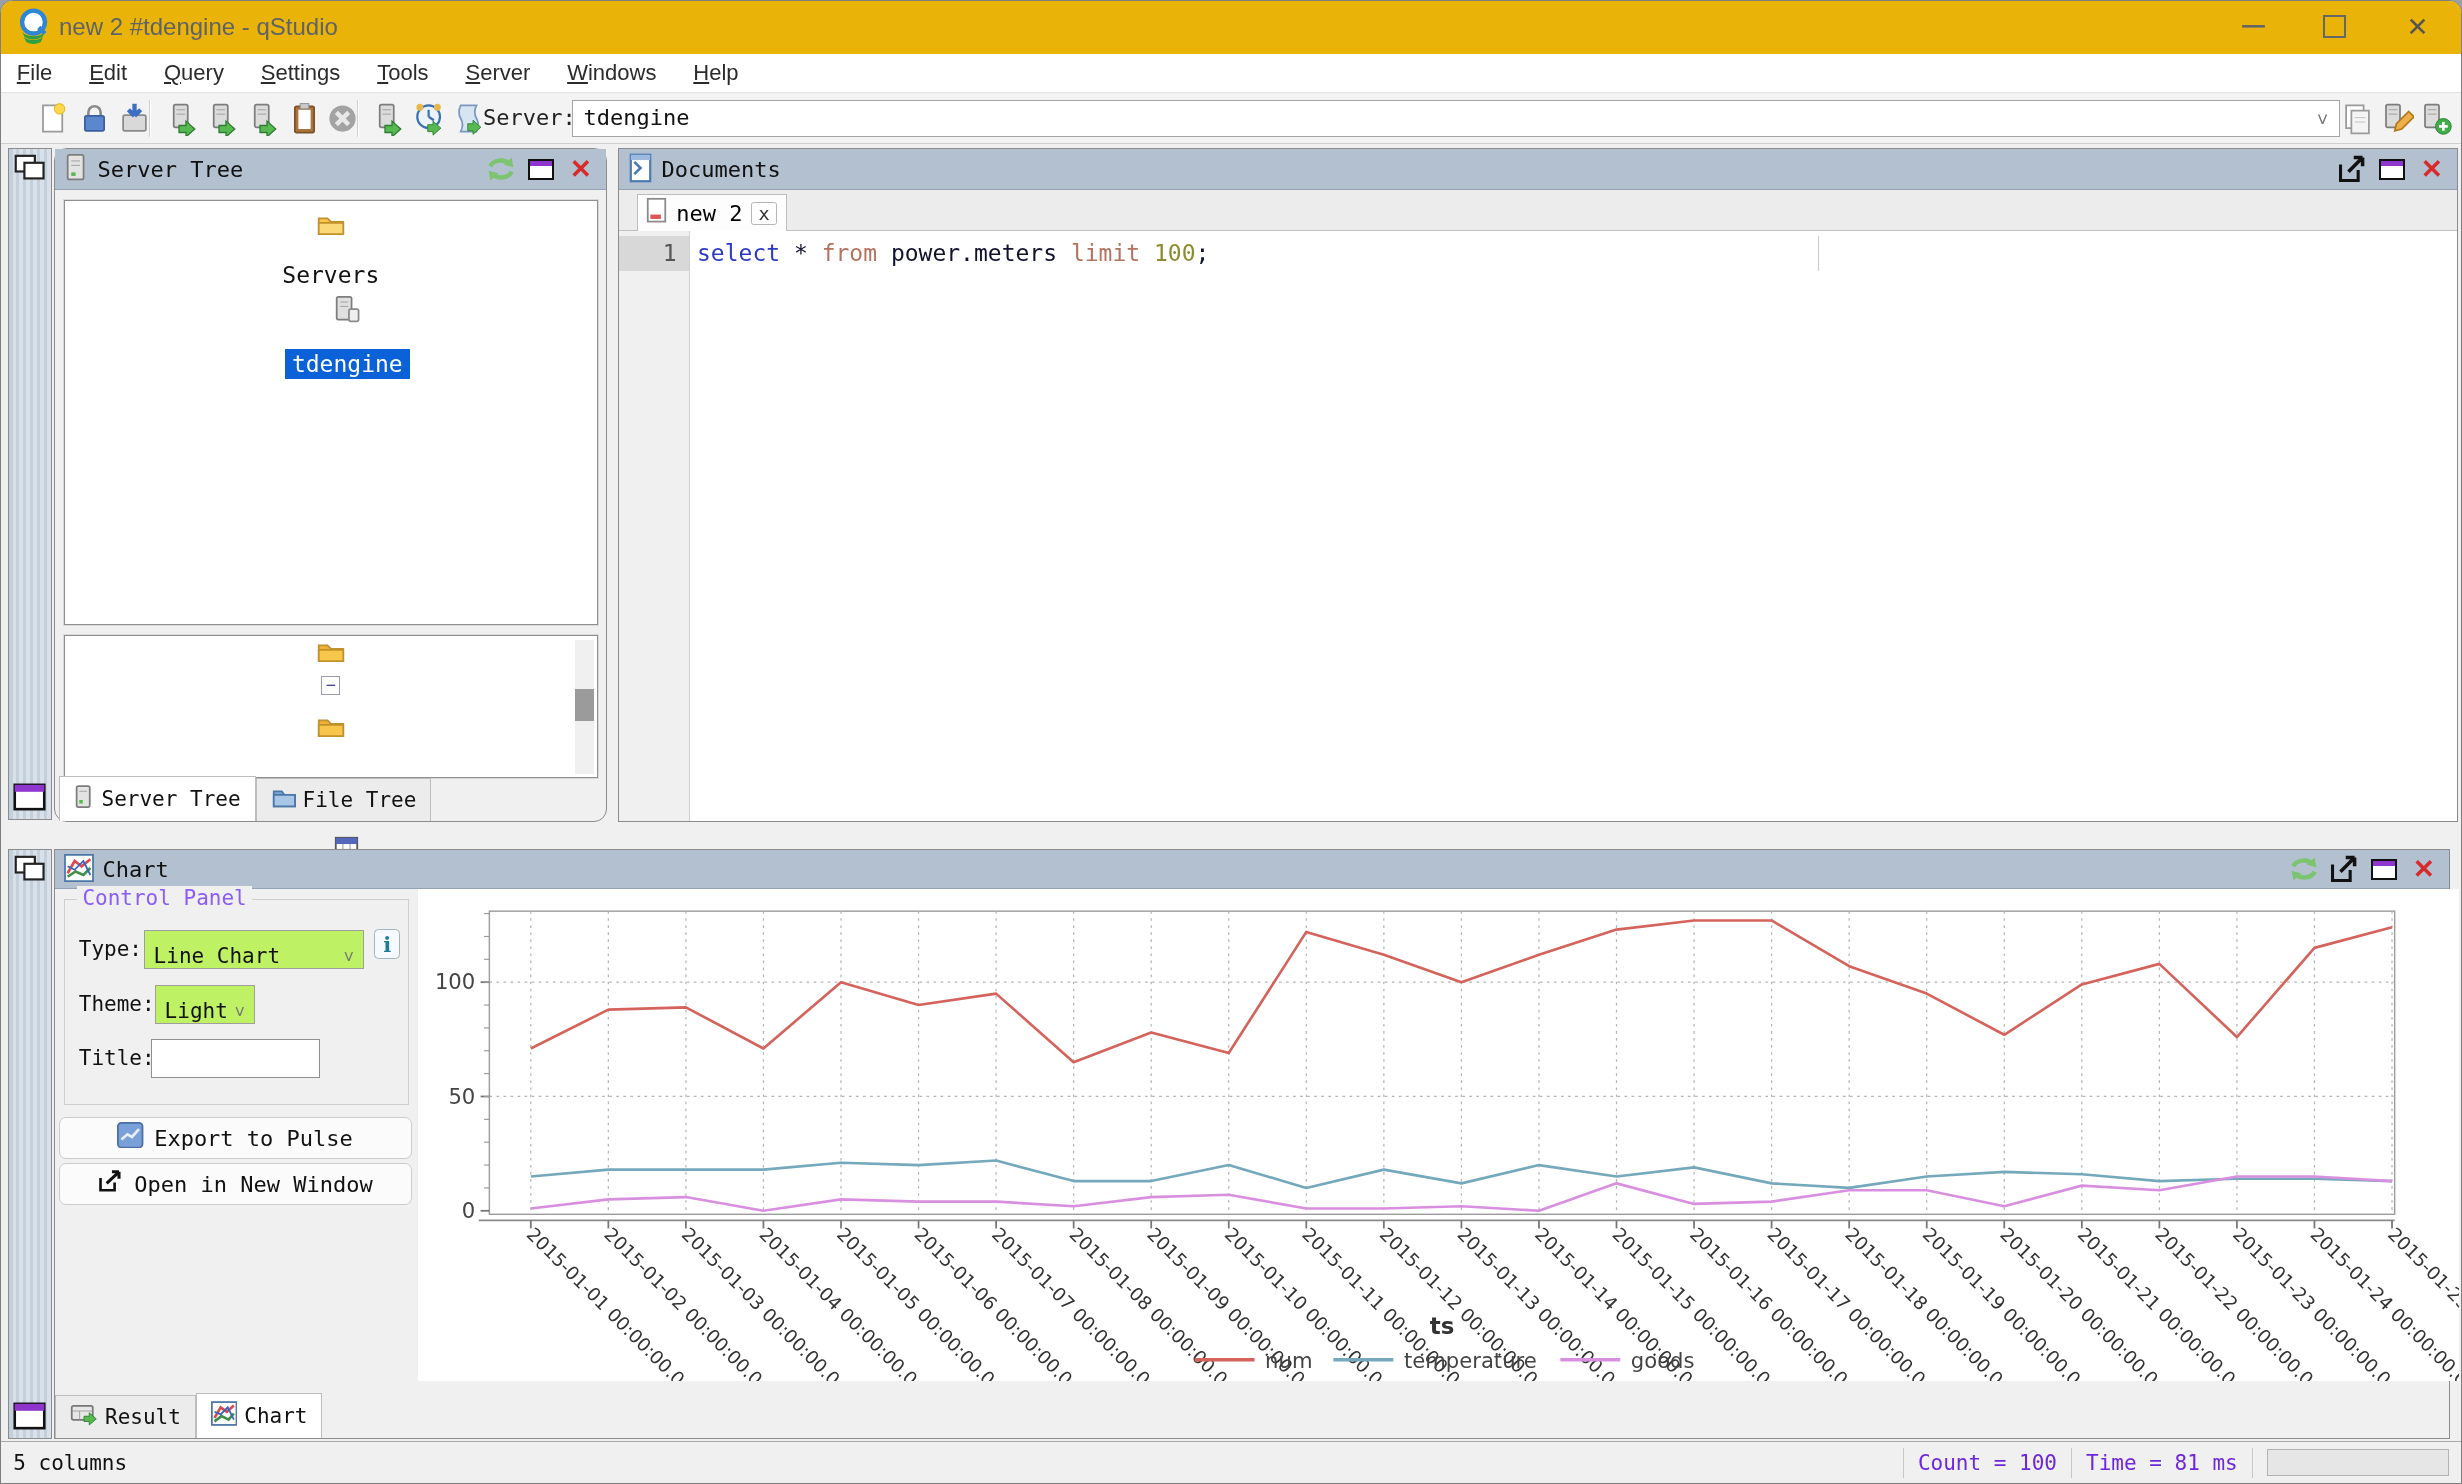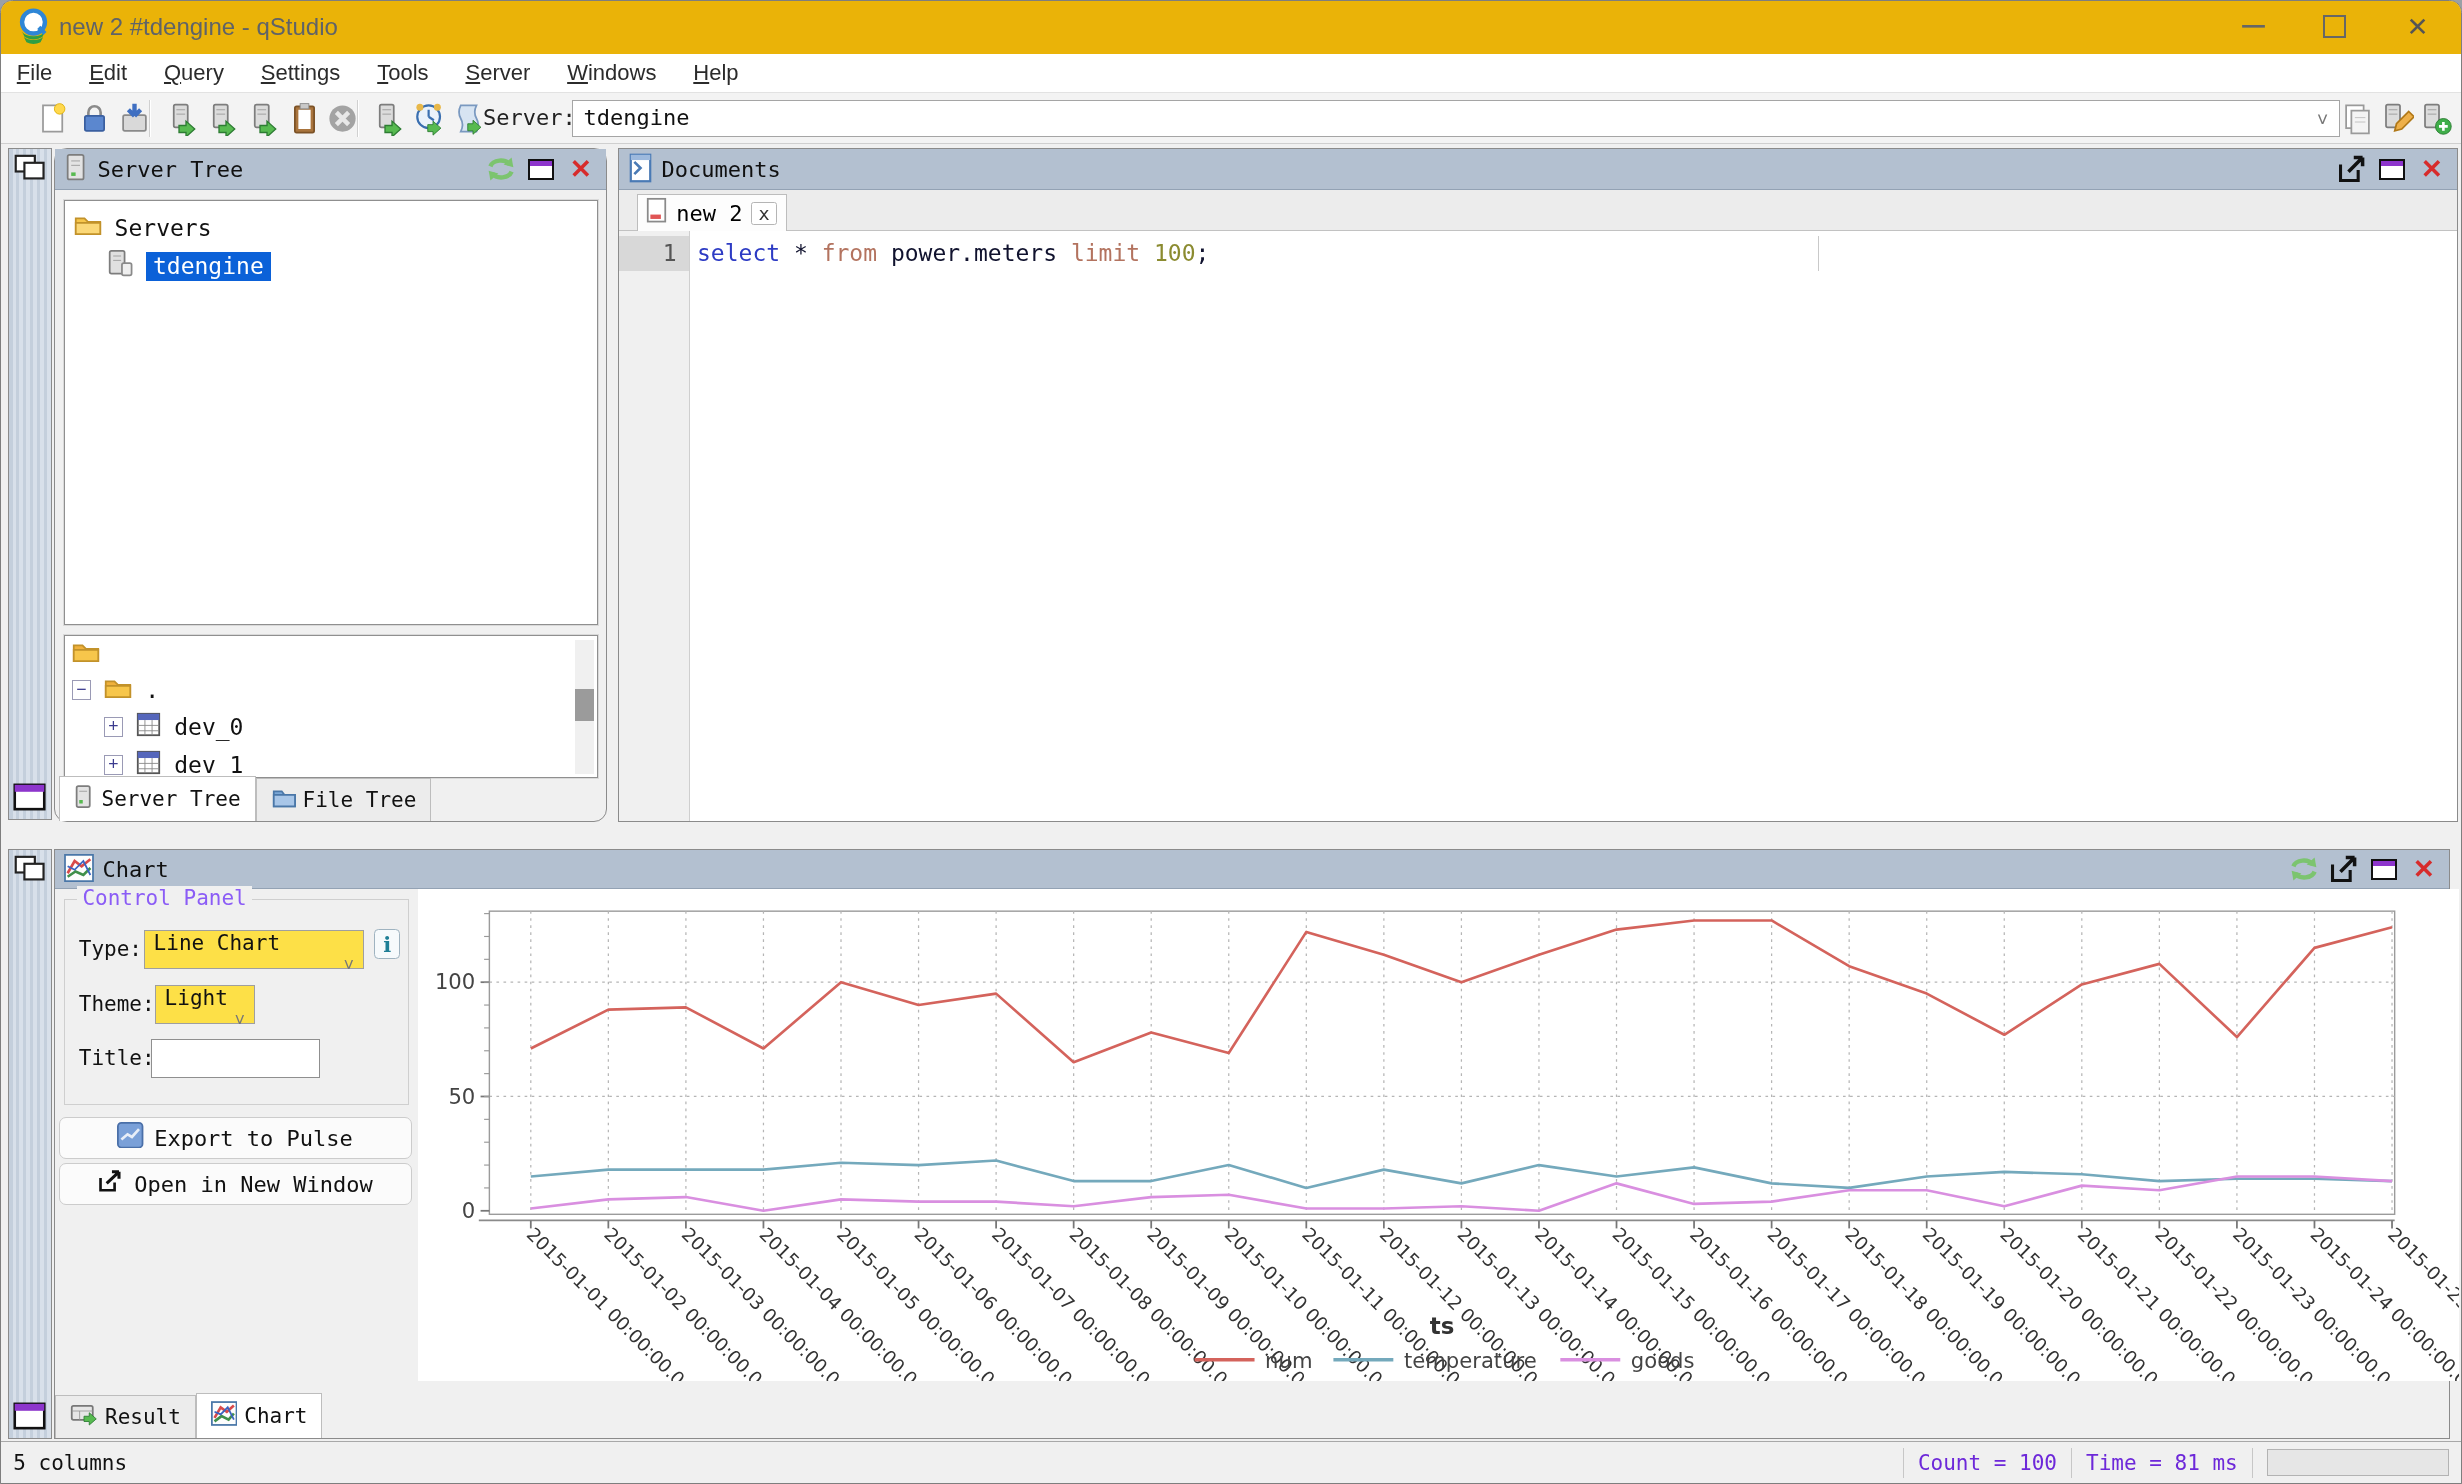--- a/index.html
+++ b/index.html
@@ -28,42 +28,42 @@
   .panel{position:absolute;background:#f0f0f0;border:0.9px solid #8b8b8b;}
   .phdr{position:absolute;left:0;top:0;width:100%;height:41px;background:#b3c0d0;border-bottom:0.9px solid #93a2b4;display:flex;align-items:center;padding:0 8.8px;}
   .phdr .ptitle{font-size:22px;color:#101010;margin-left:8.8px;}
   .phdr .spacer{flex:1;}
   .hicon{width:33px;height:33px;display:flex;align-items:center;justify-content:center;margin-left:7px;}
   .close-x{color:#d72b2b;font-size:26.4px;font-weight:bold;line-height:1;}
   .maxicon{width:26.4px;height:21px;border:2.6px solid #111;background:#fff;position:relative;}
   .maxicon::before{content:"";position:absolute;left:0;top:0;width:100%;height:5.3px;background:#8d35cc;}
   
   .whitebox{position:absolute;background:#fff;border:0.9px solid #8f8f8f;outline:0.9px solid #d9d9d9;}
-  .trow{display:flex;align-items:center;gap:13px;font-size:23px;color:#111;margin-top:7px;}
+  .trow{display:flex;align-items:center;gap:20px;font-size:23px;color:#111;margin-top:7px;flex-direction:column;}
   .sel{background:#0b61d8;color:#fff;padding:1.8px 7px;}
   .expander{width:19.4px;height:19.4px;border:0.9px solid #9a9ab5;background:#fff;display:flex;align-items:center;justify-content:center;font-size:17.6px;color:#3b3b8f;line-height:1;}
   .sbtrack{position:absolute;right:2.6px;top:3.5px;width:19.4px;height:134px;background:#f0f0f0;}
   .sbthumb{position:absolute;left:0;top:49px;width:19.4px;height:32px;background:#9b9b9b;}
   .tabs{position:absolute;display:flex;align-items:flex-end;}
   .tab{display:flex;align-items:center;gap:7px;font-size:21px;color:#111;padding:7px 14px;background:#ececec;border:0.9px solid #bdbdbd;border-bottom:none;}
   .tab.active{background:#fff;}
   
   #doc-tabbar{position:absolute;left:0;top:41px;width:100%;height:41px;background:#ececec;border-bottom:0.9px solid #c2c2c2;}
   #doc-tab{position:absolute;left:17.6px;top:3.5px;height:38px;background:#fdfdfd;border:0.9px solid #bdbdbd;border-bottom:none;display:flex;align-items:center;gap:8.8px;padding:0 8.8px;font-size:22px;}
   #tab-close{border:0.9px solid #b5b5b5;background:#fff;font-size:18.5px;padding:0 6.2px;border-radius:2.6px;color:#333;}
   #editor{position:absolute;left:0;top:82px;right:0;bottom:0;background:#fff;}
   #gutter{position:absolute;left:0;top:0;width:71px;height:100%;background:#f0f0f0;border-right:0.9px solid #cfcfcf;}
   #gutter-active{position:absolute;left:0;top:5.3px;width:70px;height:35px;background:#d8d8d8;text-align:right;font-size:23px;color:#555;padding:3.5px 12.3px 0 0;}
   #code-line{position:absolute;left:78px;top:8.8px;font-size:23px;white-space:pre;}
   #margin-line{position:absolute;left:1199px;top:5.3px;width:0.9px;height:35px;background:#c9c9c9;}
   
   #ctrl-group{position:absolute;left:8.8px;top:49px;width:345px;height:206px;border:1.8px groove #cfcfcf;}
   #ctrl-title{position:absolute;left:12.3px;top:-14px;background:#f0f0f0;padding:0 5.3px;font-size:21px;color:#8b5cf6;}
   .ctl-label{position:absolute;font-size:21px;color:#111;}
-  .combo{position:absolute;background:#fde047;border:0.9px solid #9f9f9f;font-size:21px;color:#111;display:flex;align-items:flex-start;padding:0 8.8px;flex-direction:column;}
+  .combo{position:absolute;background:#bef264;border:0.9px solid #9f9f9f;font-size:21px;color:#111;display:flex;align-items:flex-end;padding:0 8.8px;}
   .combo .chev{margin-left:auto;color:#777;font-size:17.6px;}
   .ctl-input{position:absolute;background:#fff;border:0.9px solid #8f8f8f;}
   .cbtn{position:absolute;left:3.5px;width:353px;height:42px;background:#fbfbfb;border:0.9px solid #cccccc;border-radius:7px;display:flex;align-items:center;justify-content:center;gap:10.6px;font-size:22px;color:#111;}
   #info-btn{position:absolute;left:319px;top:79px;width:26.4px;height:30px;border:0.9px solid #9fb3c0;border-radius:4.4px;background:#f6fafc;color:#1f7f96;font-family:"DejaVu Serif",serif;font-weight:bold;font-size:21px;display:flex;align-items:center;justify-content:center;}
   #chart-svg{position:absolute;left:363px;top:39px;}
   
   #statusbar{position:absolute;left:0;bottom:0;width:100%;height:42px;background:#f0f0f0;border-top:0.9px solid #a8a8a8;display:flex;align-items:center;}
   #status-left{font-size:21px;color:#111;margin-left:12.3px;}
   #status-right{margin-left:auto;display:flex;align-items:center;height:100%;}
   .st-seg{font-size:21px;color:#6d28d9;padding:0 14px;border-left:1.8px solid #c7c7c7;height:30px;display:flex;align-items:center;}

